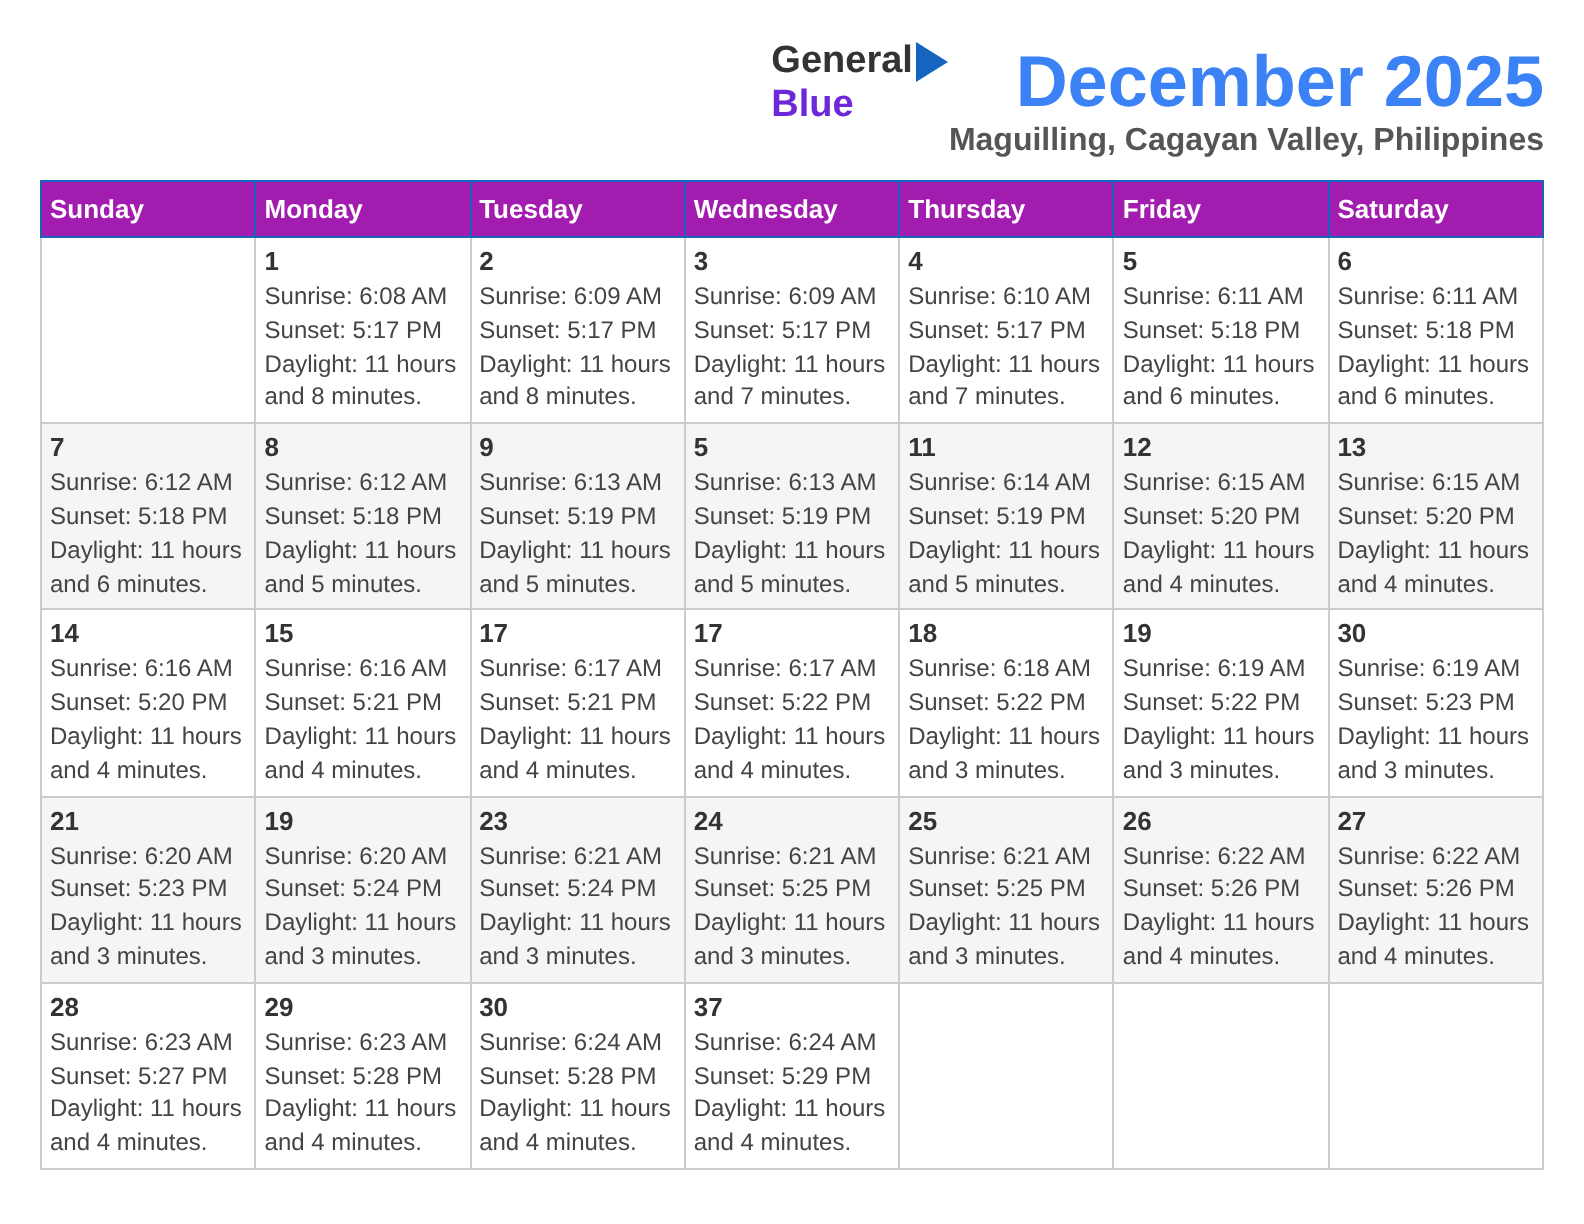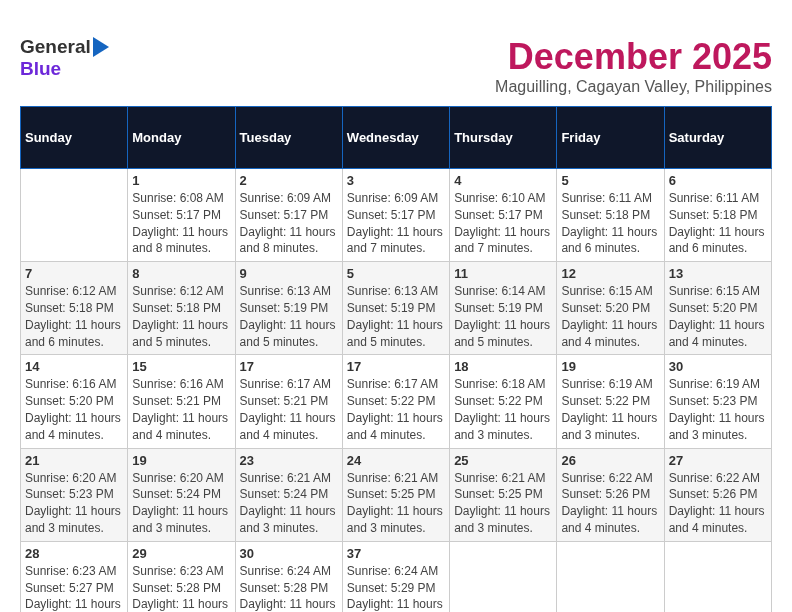--- a/index.html
+++ b/index.html
@@ -5,51 +5,51 @@
     * { box-sizing: border-box; margin: 0; padding: 0; }
     body {
       font-family: Arial, sans-serif;
       background: #fff;
       width: 792px;
       min-height: 612px;
       padding: 20px;
     }
     .header {
       display: flex;
-      justify-content: space-between;
+      justify-content: flex-end;
       align-items: flex-start;
       margin-bottom: 10px;
-      margin-top: 16px;
     }
     .logo {
       display: flex;
       align-items: center;
     }
     .logo-general { color: #333; }
     .title-block {
       text-align: right;
     }
     .month-title {
       font-size: 36px;
       font-weight: bold;
-      color: #be185d;
+      color: #3b82f6;
     }
     .location {
       font-size: 16px;
       color: #555;
+      font-weight: bold;
     }
     .calendar {
       width: 100%;
       border-collapse: collapse;
       font-size: 11px;
     }
     .calendar thead th {
-      background: #0f172a;
+      background: #a21caf;
       color: #fff;
-      padding: 23px 4px;
+      padding: 6px 4px;
       text-align: left;
       font-size: 13px;
       font-weight: bold;
       border: 1px solid #1565c0;
     }
     .calendar tbody td {
       vertical-align: top;
       border: 1px solid #ccc;
       padding: 4px;
       width: 14.28%;

